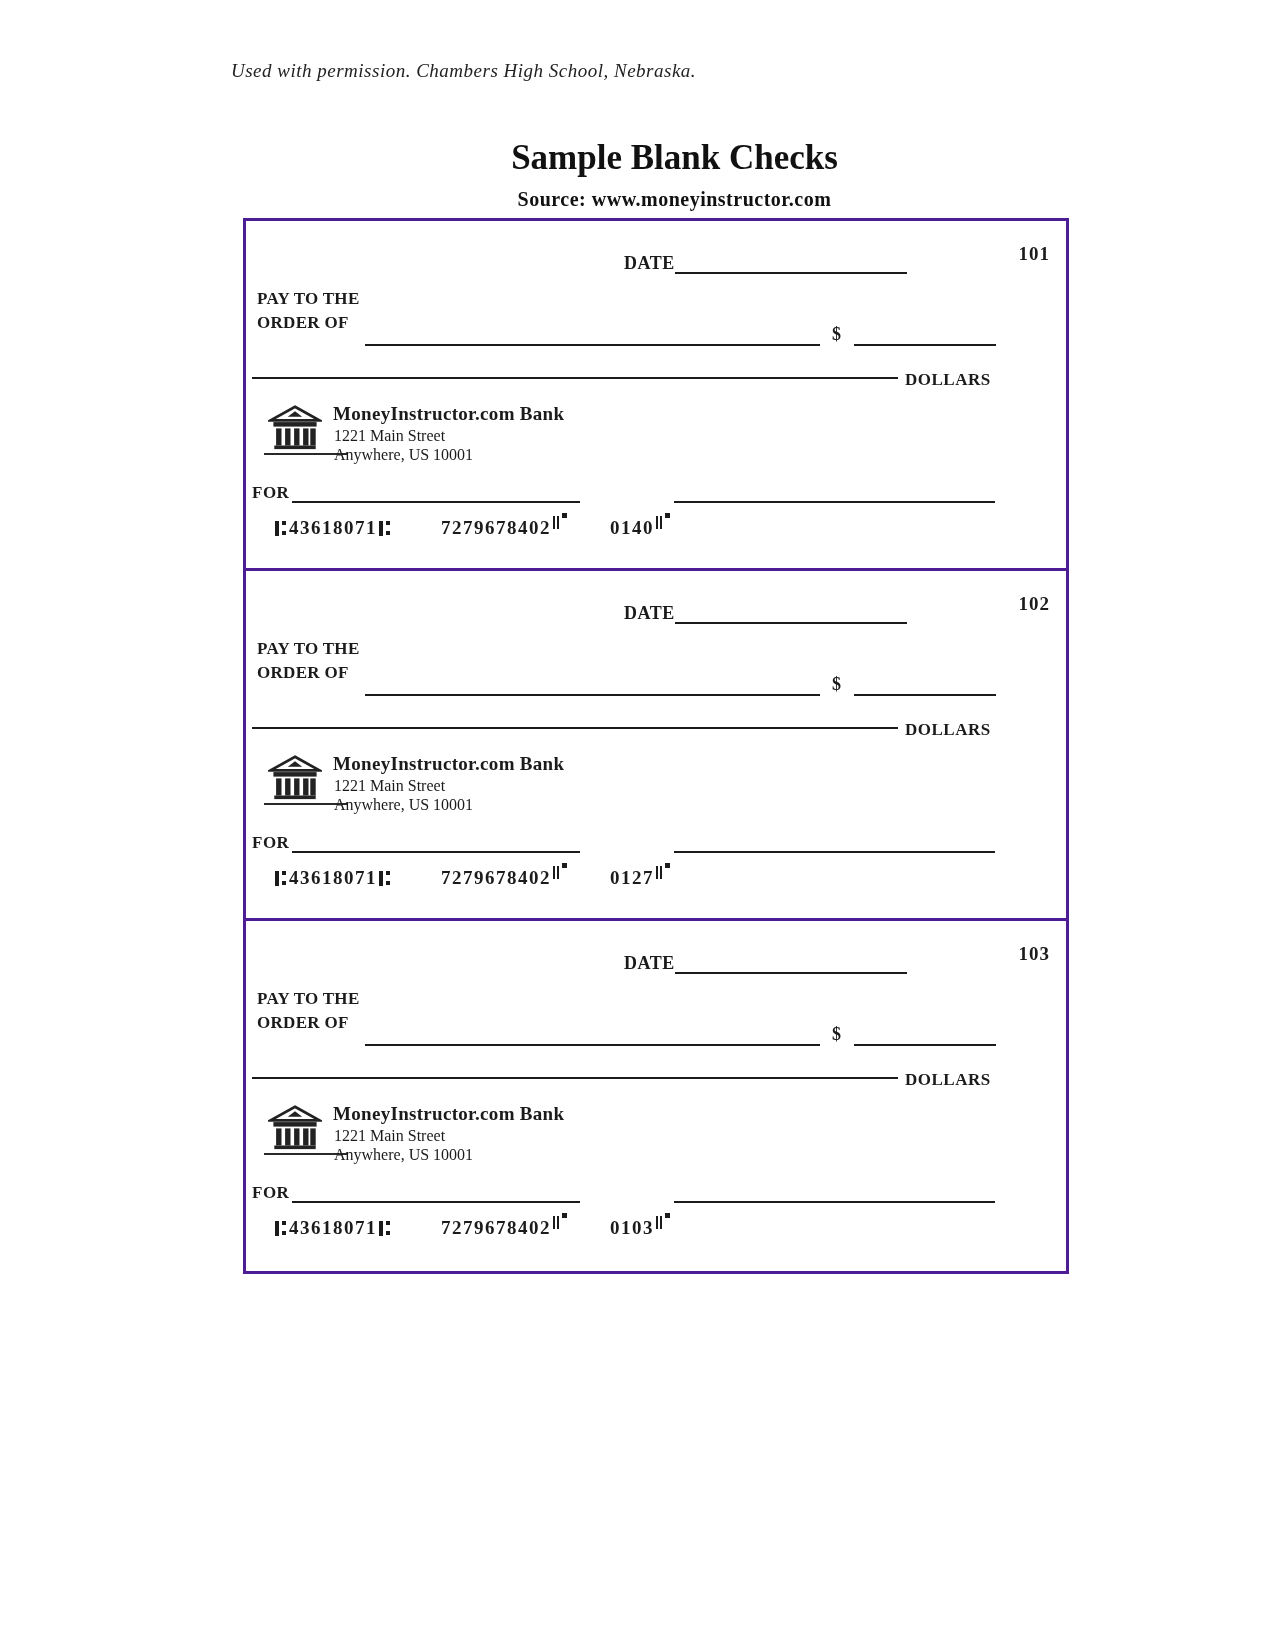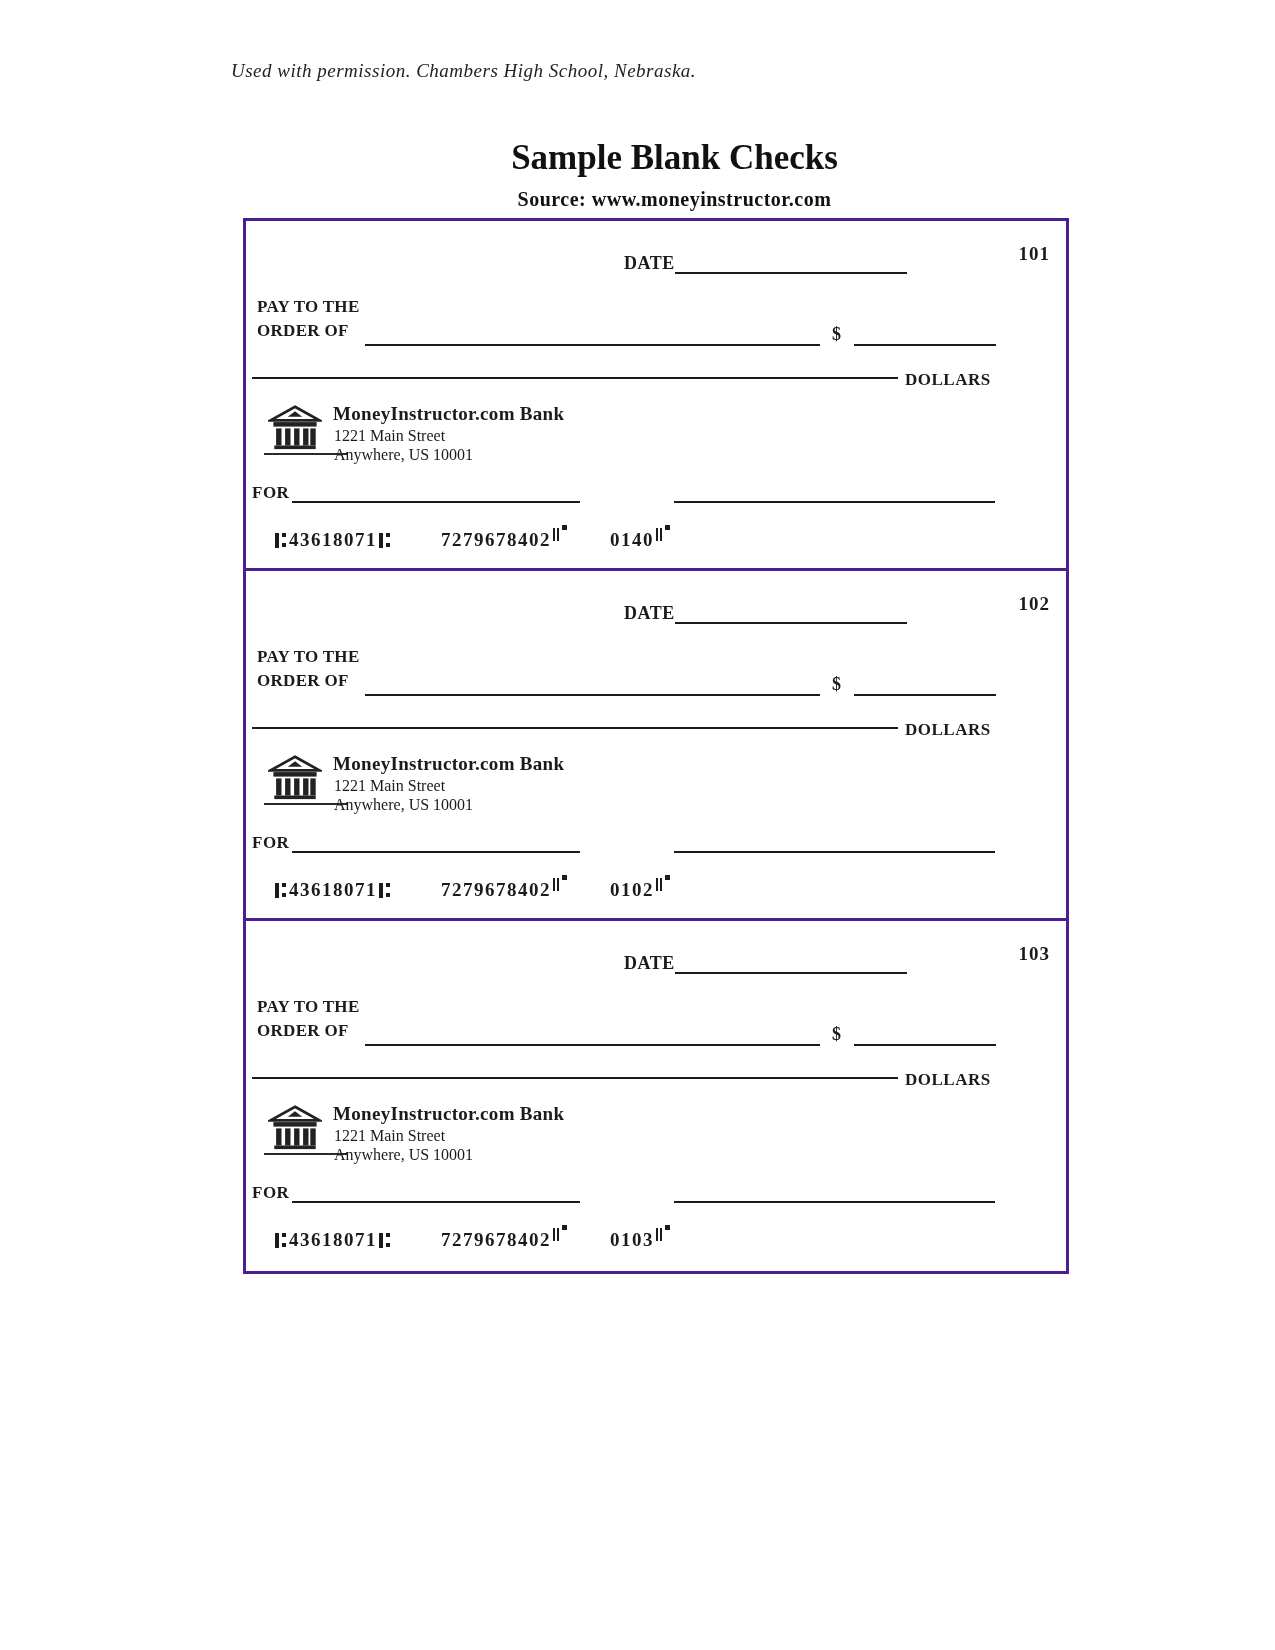--- a/index.html
+++ b/index.html
@@ -44,21 +44,21 @@
     position:absolute; left:378px; top:32px;
     font-size:18px; font-weight:bold; letter-spacing:0.5px;
     display:flex; align-items:flex-end;
   }
   .uline {
     display:inline-block; border-bottom:2px solid #1b1b1b; height:20px;
   }
   .date-line { width:232px; }
 
   .payto-block {
-    position:absolute; left:11px; top:74px;
+    position:absolute; left:11px; top:66px;
     font-size:17px; font-weight:bold; line-height:24px; letter-spacing:0.3px;
   }
   .payee-line  { position:absolute; left:119px; top:105px; width:455px; }
   .dollar-sign { position:absolute; left:586px; top:103px; font-size:18px; font-weight:bold; }
   .amount-line { position:absolute; left:608px; top:105px; width:142px; }
 
   .words-line  { position:absolute; left:6px; top:138px; width:646px; }
   .dollars-label {
     position:absolute; left:659px; top:149px;
     font-size:17px; font-weight:bold; letter-spacing:0.5px;
@@ -84,21 +84,21 @@
   }
 
   .for-label {
     position:absolute; left:6px; top:262px;
     font-size:17px; font-weight:bold; letter-spacing:0.5px;
   }
   .memo-line      { position:absolute; left:46px;  top:262px; width:288px; }
   .signature-line { position:absolute; left:428px; top:262px; width:321px; }
 
   .micr-row {
-    position:absolute; left:27px; top:304px;
+    position:absolute; left:27px; top:292px;
     font-size:19px; font-weight:bold; letter-spacing:1.5px;
     display:flex; align-items:flex-end; height:26px;
   }
   .micr-num { display:inline-block; }
   .micr-gap-a { display:inline-block; width:48px; }
   .micr-gap-b { display:inline-block; width:42px; }
 
   .micr-sym { display:inline-block; position:relative; }
   .sym-transit { width:12px; height:17px; margin:0 2px 2px 2px; }
   .sym-transit::before {
@@ -214,21 +214,21 @@
     <span class="uline memo-line"></span>
     <span class="uline signature-line"></span>
     <div class="micr-row">
       <span class="micr-sym sym-transit"></span>
       <span class="micr-num">43618071</span>
       <span class="micr-sym sym-transit"></span>
       <span class="micr-gap-a"></span>
       <span class="micr-num">7279678402</span>
       <span class="micr-sym sym-onus"></span>
       <span class="micr-gap-b"></span>
-      <span class="micr-num">0102</span>
+      <span class="micr-num">0127</span>
       <span class="micr-sym sym-onus"></span>
     </div>
   </div>
 
   <div class="check c3">
     <div class="check-number">103</div>
     <div class="date-row">
       <span>DATE</span>
         <span class="uline date-line"></span>
     </div>

